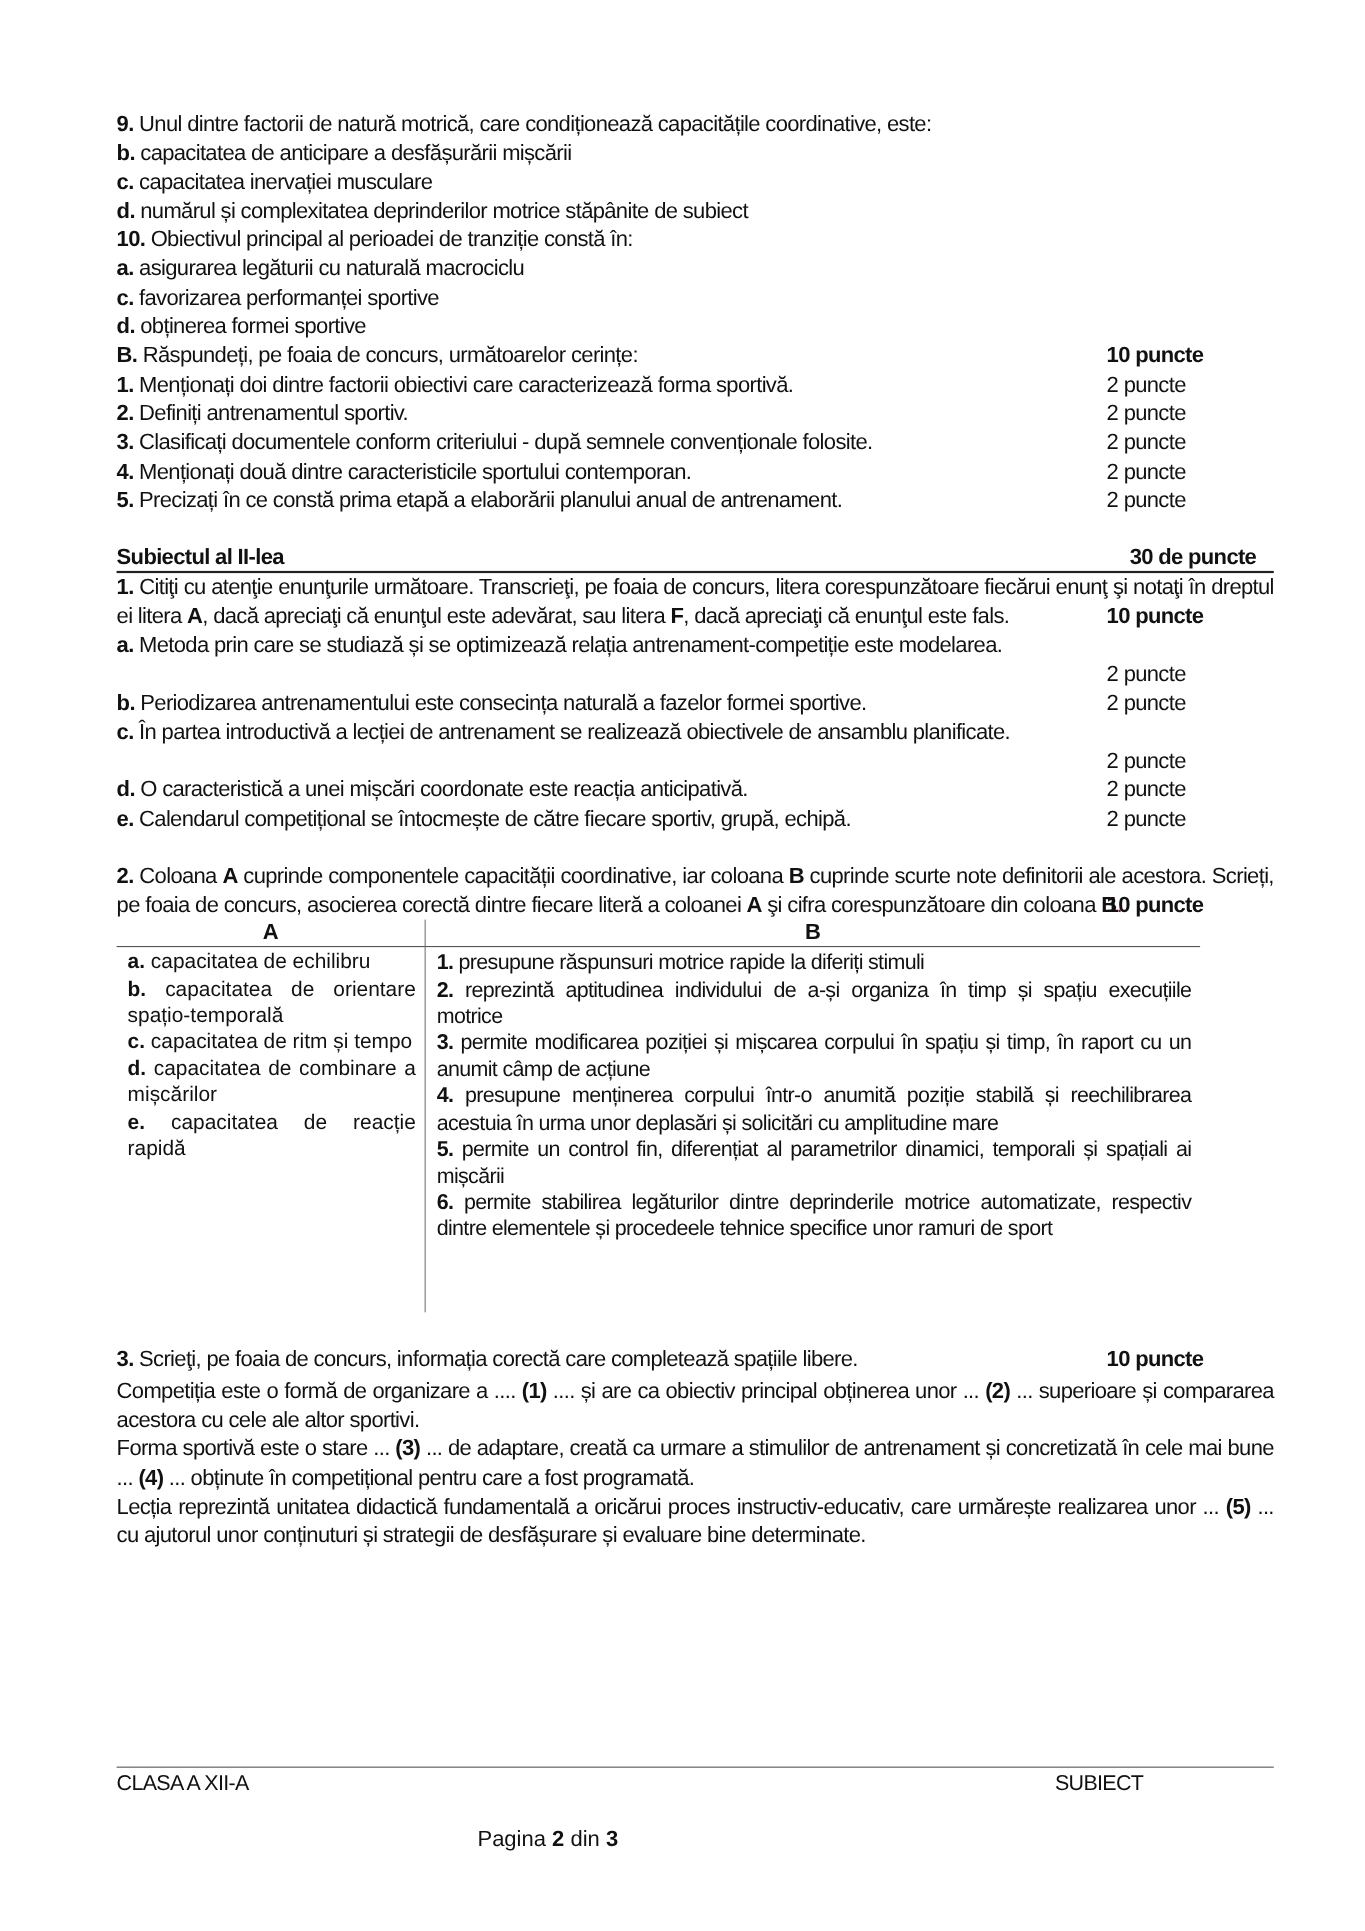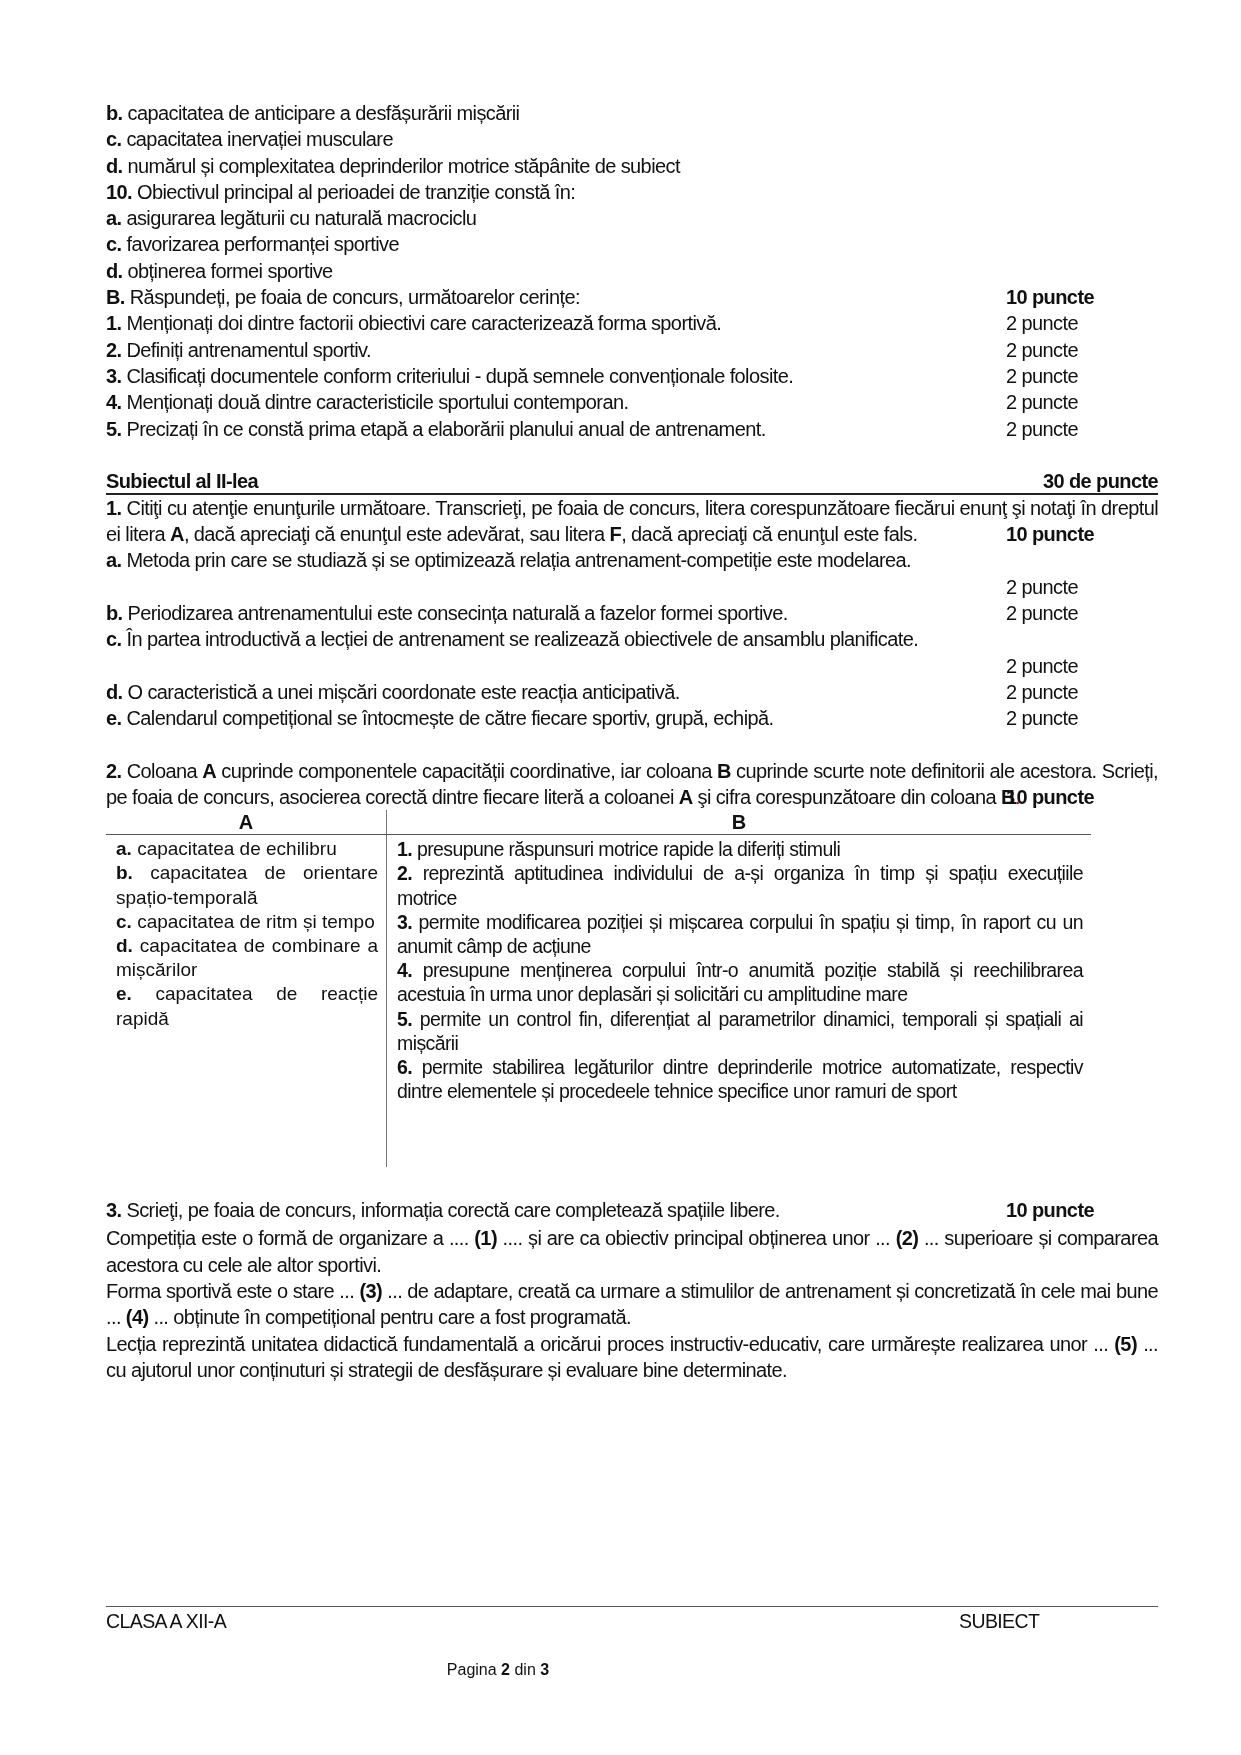--- a/index.html
+++ b/index.html
@@ -4,39 +4,40 @@
 <style>
   html, body { margin: 0; padding: 0; background: #ffffff; }
   body { width: 1241px; height: 1755px; position: relative; overflow: hidden; color: #111; }
   .page { position: absolute; left: 106px; top: 100px; width: 1052px; font-family: "Liberation Sans", sans-serif; font-size: 19.5px; }
   .narrow { font-family: "Liberation Sans", sans-serif; font-size: 20px; letter-spacing: -0.6px; transform-origin: left top; }
   .line { height: 26.3px; line-height: 26.3px; white-space: nowrap; position: relative; }
   .b { font-weight: bold; }
   .pts { position: absolute; left: 900px; top: 0; }
   .just { text-align: justify; text-align-last: auto; white-space: normal; line-height: 26.3px; }
   .section-title { border-bottom: 2px solid #222; height: 24px; line-height: 24px; position: relative; margin-top: 27px; font-weight: bold; }
-  .section-title .right { position: absolute; right: 0; top: 0; }
+  .section-title .right { position: absolute; right: 16px; top: 0; }
   .gap { height: 26px; }
   table.match { border-collapse: collapse; width: 985px; margin-left: 0; font-family: "Liberation Sans", sans-serif; font-size: 19px; }
   table.match th { font-weight: bold; text-align: center; height: 24px; padding: 0; border-bottom: 1px solid #555; font-size: 20px; }
   table.match th.colA { border-right: 1.5px solid #777; }
   table.match td { vertical-align: top; padding: 2px 8px 0 10px; line-height: 24.2px; text-align: justify; }
   table.match td.colA { width: 262px; border-right: 1.5px solid #777; padding-right: 8px; height: 330px; }
   .item { display: block; }
   .footer-line { position: absolute; left: 106px; top: 1606px; width: 1052px; border-top: 1.5px solid #555; }
   .footer { position: absolute; top: 1610px; left: 106px; width: 1052px; font-family: "Liberation Sans", sans-serif; font-size: 19.5px; }
   .footer .right { position: absolute; left: 853px; top: 0; }
-  .pagenum { position: absolute; top: 1661px; left: 0; width: 996px; text-align: center; font-family: "Liberation Sans", sans-serif; font-size: 16px; }
+  .pagenum { position: absolute; top: 1661px; left: 0; width: 996px; text-align: center; font-family: "Liberation Sans", sans-serif; font-size: 20px; }
 </style>
 </head>
 <body>
 
 <div class="page">
 
   <div class="narrow">
+    <div class="line"><span class="b">9.</span><span> Unul dintre factorii de natură motrică, care condiționează capacitățile coordinative, este:</span></div>
     <div class="line"><span class="b">b.</span><span> capacitatea de anticipare a desfășurării mișcării</span></div>
     <div class="line"><span class="b">c.</span><span> capacitatea inervației musculare</span></div>
     <div class="line"><span class="b">d.</span><span> numărul și complexitatea deprinderilor motrice stăpânite de subiect</span></div>
   </div>
 
   <div class="narrow">
     <div class="line"><span class="b">10.</span><span> Obiectivul principal al perioadei de tranziție constă în:</span></div>
     <div class="line"><span class="b">a.</span><span> asigurarea legăturii cu naturală macrociclu</span></div>
     <div class="line"><span class="b">c.</span><span> favorizarea performanței sportive</span></div>
     <div class="line"><span class="b">d.</span><span> obținerea formei sportive</span></div>

